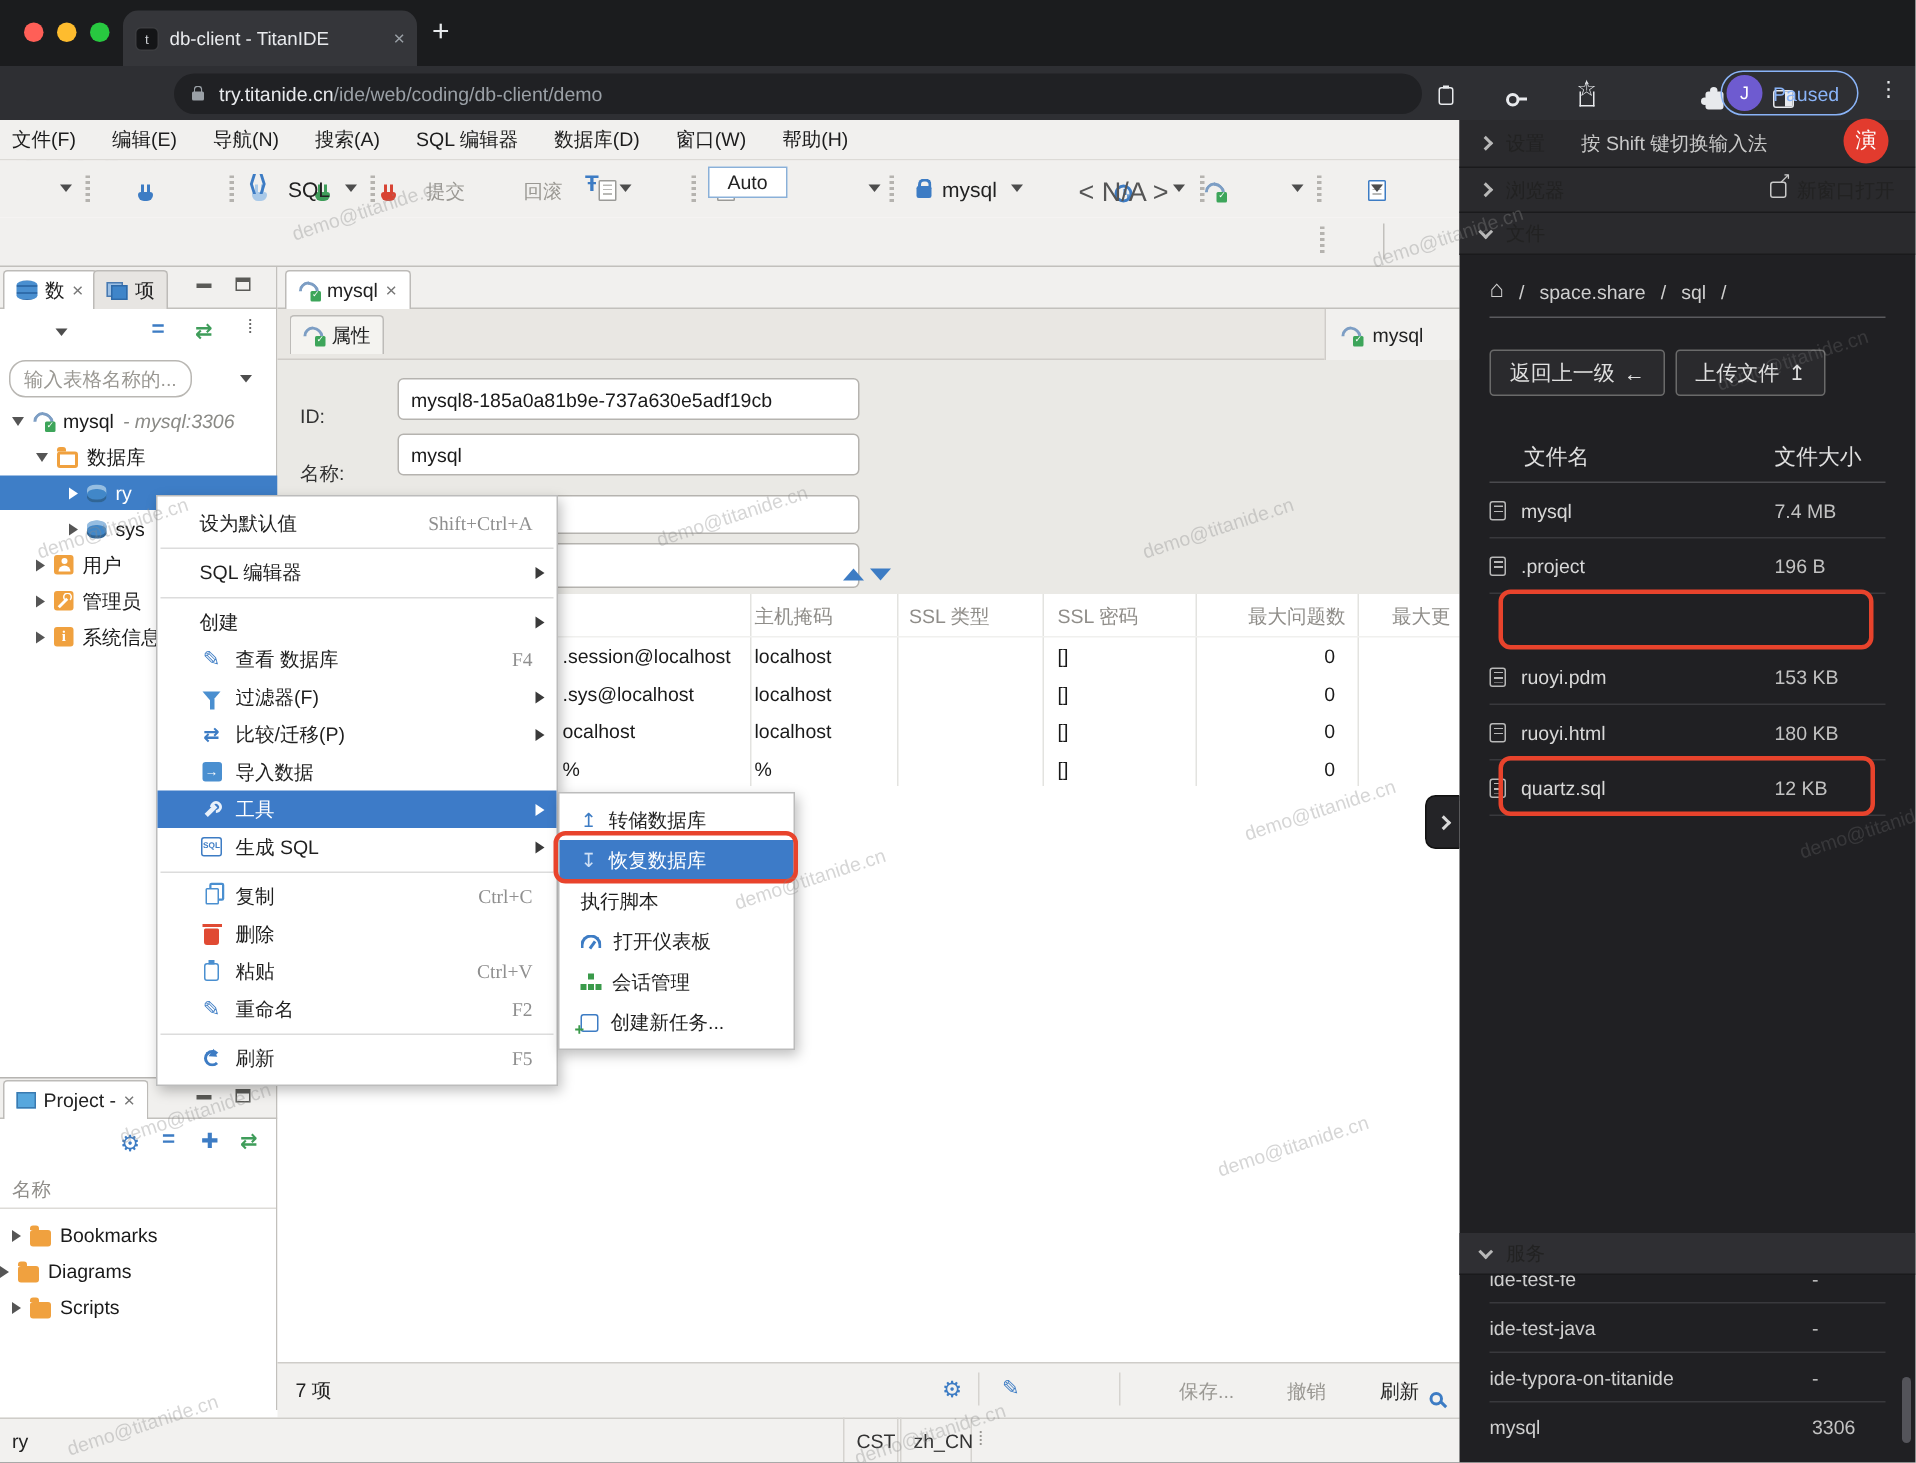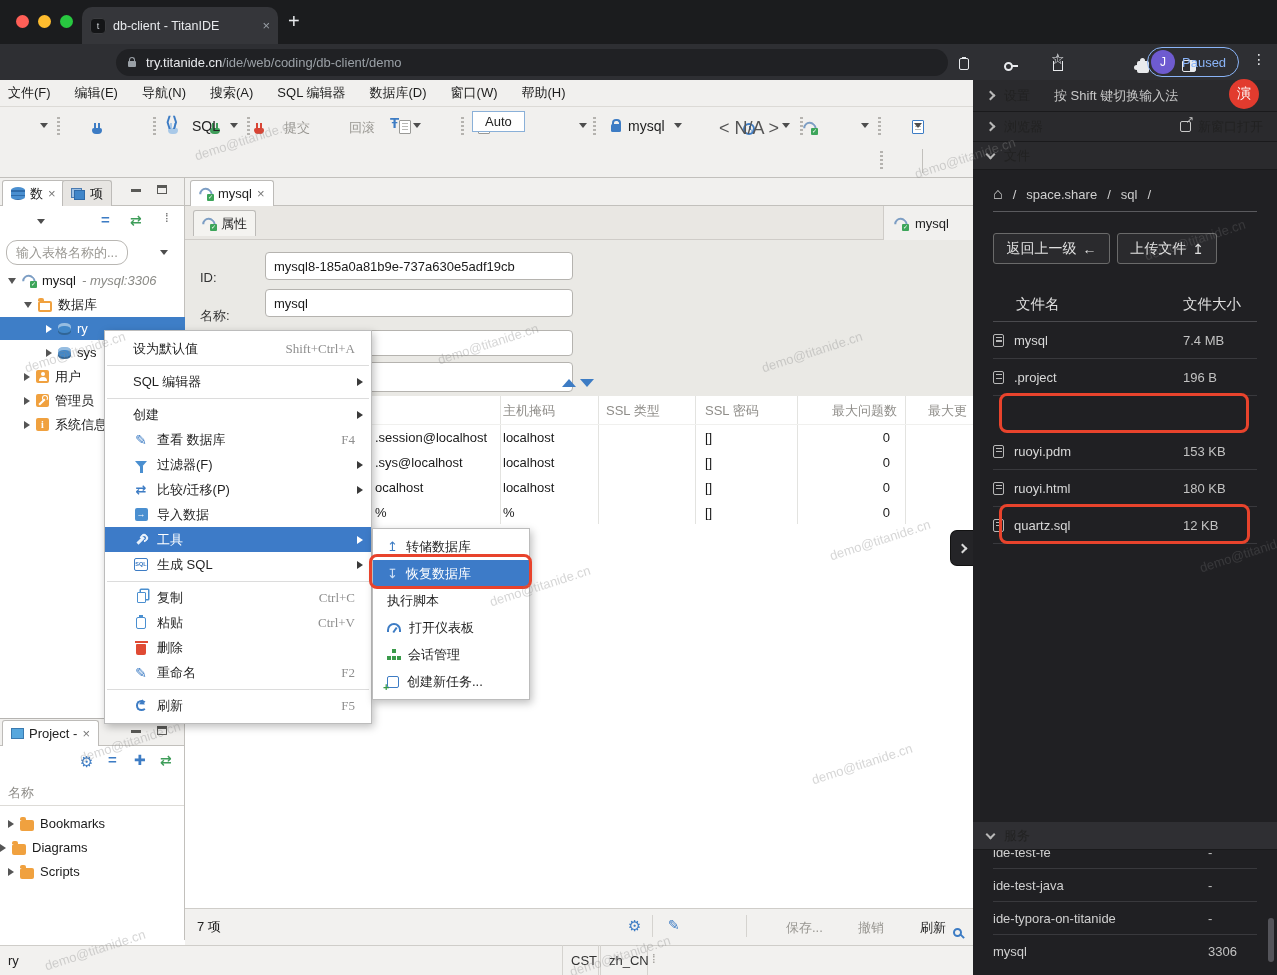--- a/index.html
+++ b/index.html
@@ -614,30 +614,30 @@
     <div class="cmsep"></div>
     <div class="cm-item">
       <span class="cmi">
           <span class="ic ic-copy"></span>
         </span>
       <span>复制</span>
         <span class="cms">Ctrl+C</span>
     </div>
     <div class="cm-item">
       <span class="cmi">
+          <span class="ic ic-trash"></span>
+        </span>
+      <span>删除</span>
+    </div>
+    <div class="cm-item">
+      <span class="cmi">
           <span class="ic ic-paste"></span>
         </span>
       <span>粘贴</span>
         <span class="cms">Ctrl+V</span>
-    </div>
-    <div class="cm-item">
-      <span class="cmi">
-          <span class="ic ic-trash"></span>
-        </span>
-      <span>删除</span>
     </div>
     <div class="cm-item">
       <span class="cmi pencil">✎</span>
       <span>重命名</span>
         <span class="cms">F2</span>
     </div>
     <div class="cmsep"></div>
     <div class="cm-item">
       <span class="cmi">
           <span class="ic ic-ref" style="color:#3d7cc4"></span>

